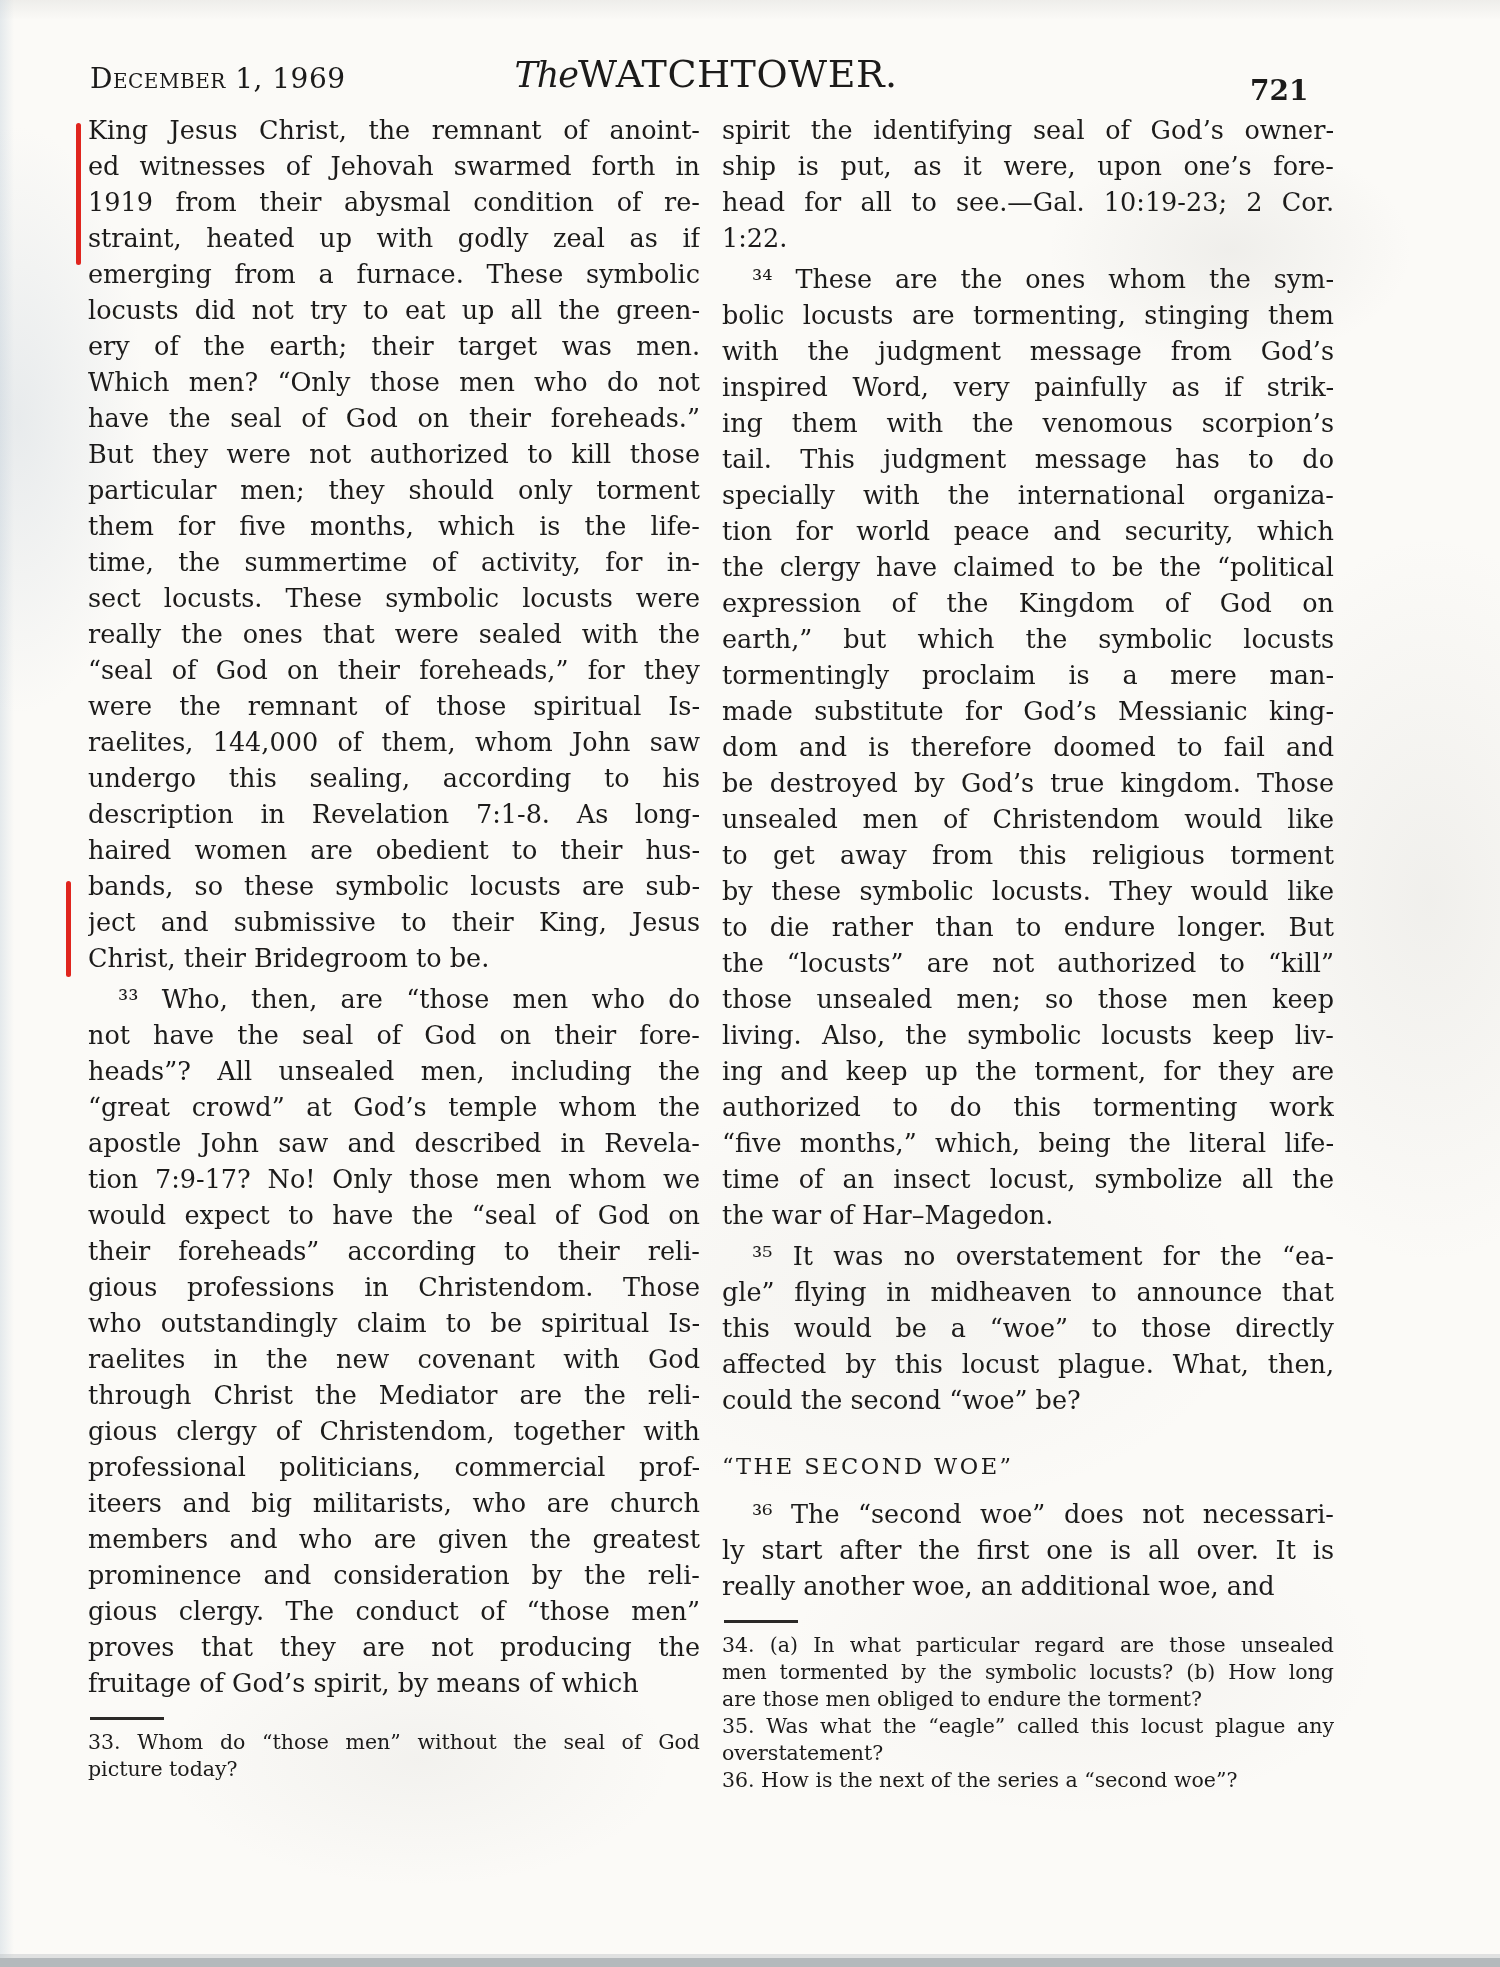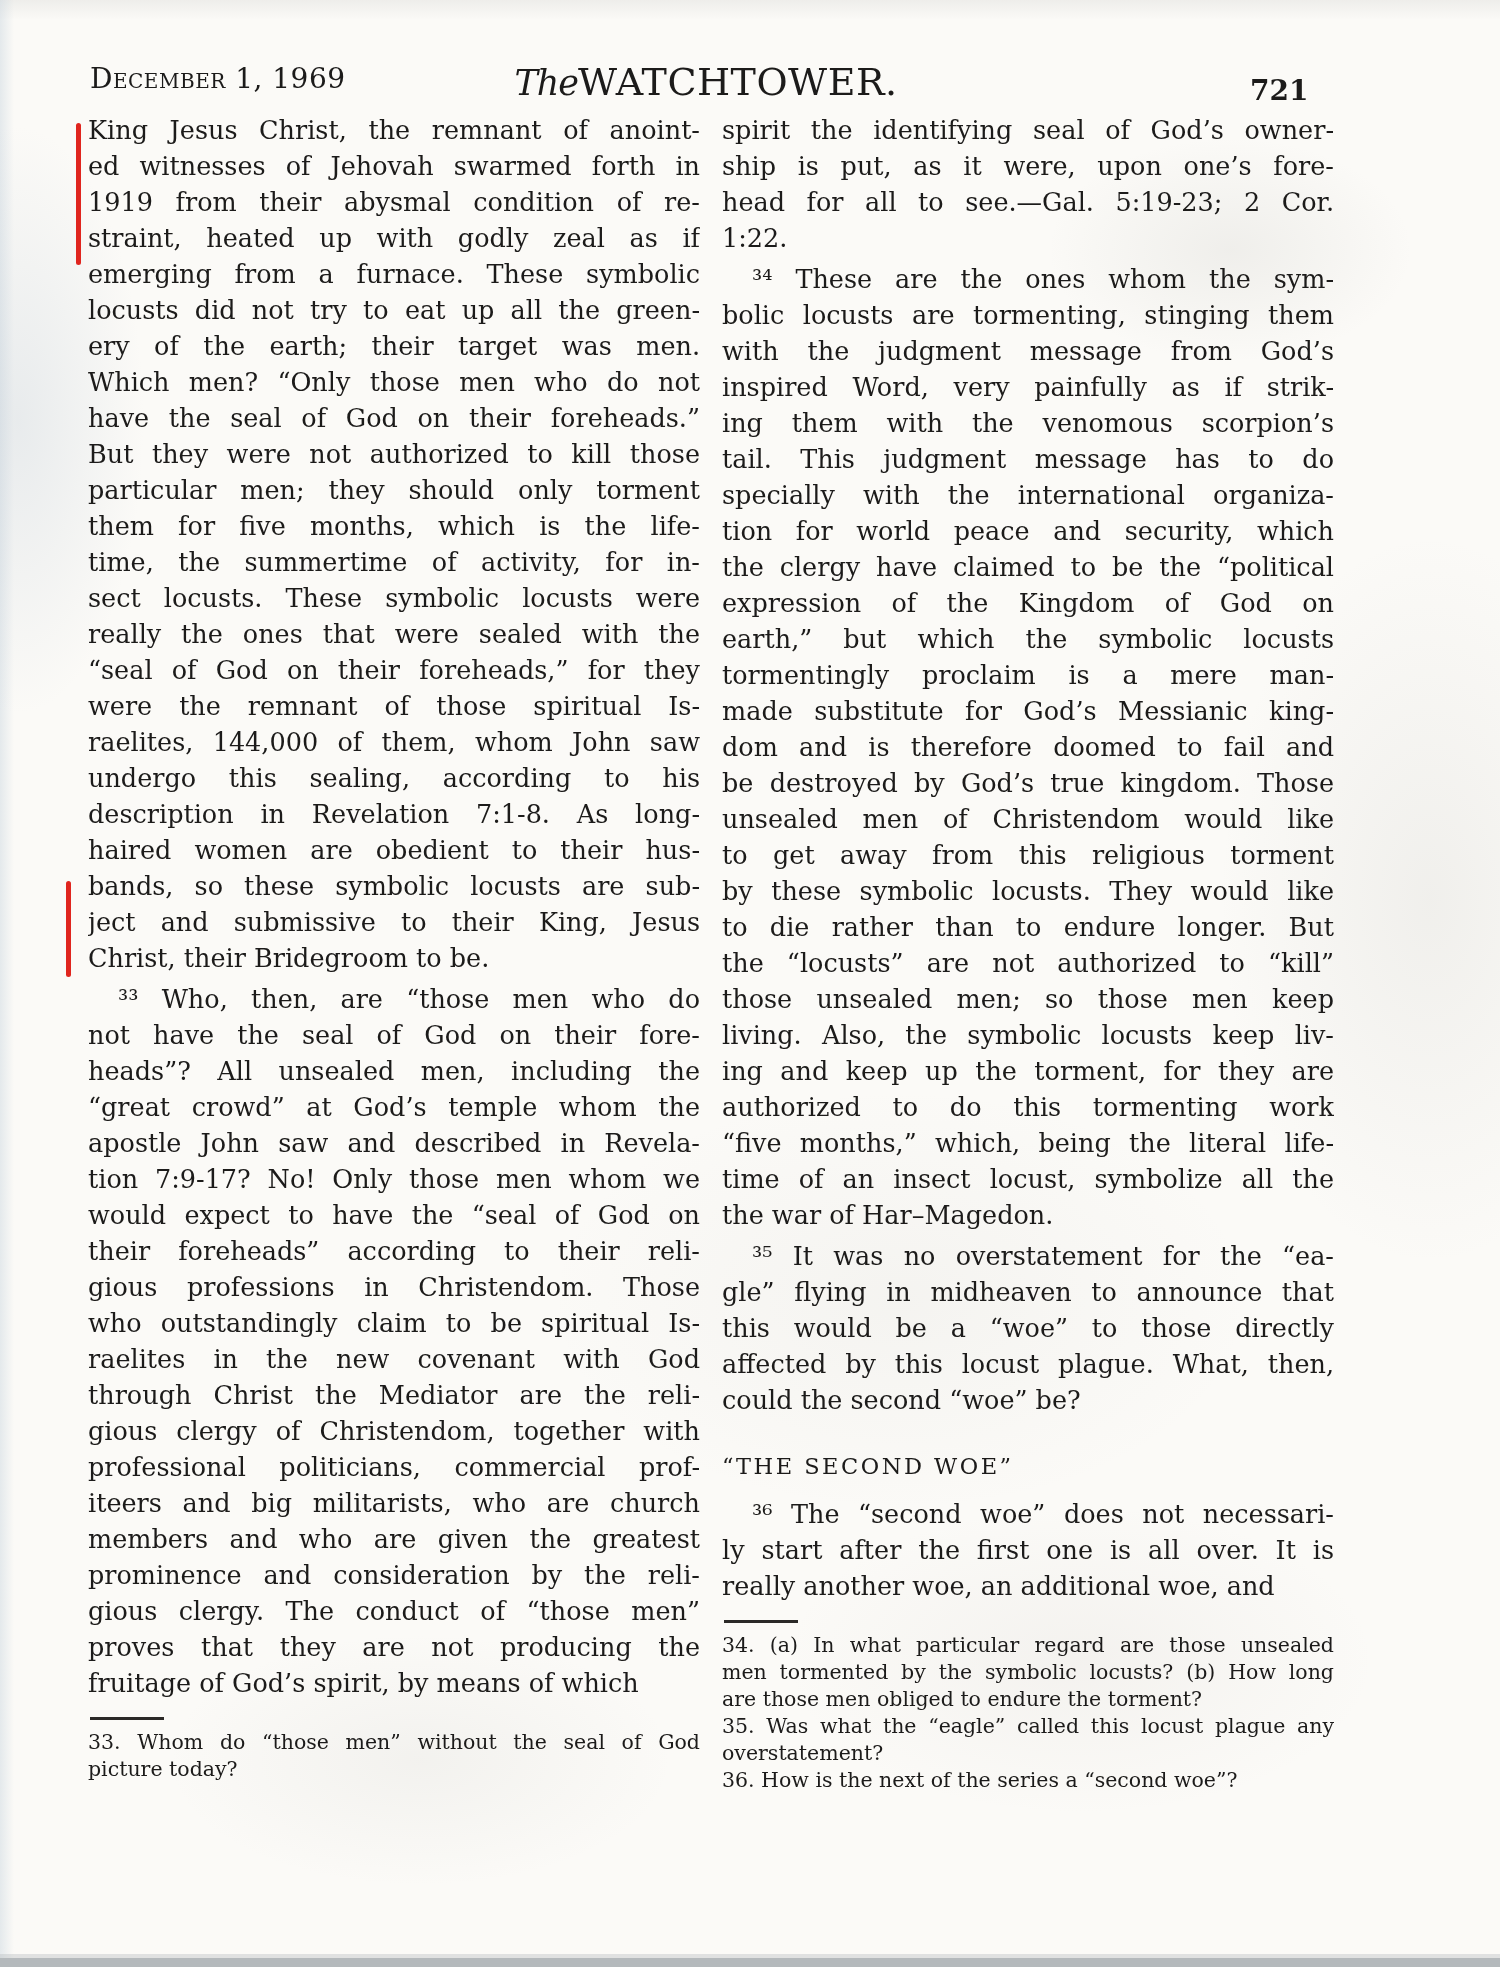--- a/index.html
+++ b/index.html
@@ -39,21 +39,21 @@
   .header-date {
     position: absolute; left: 90px; top: 62px;
     font-variant: small-caps;
     font-weight: normal;
     font-size: 28px;
     letter-spacing: 0.5px;
     white-space: nowrap;
   }
 
   .masthead {
-    position: absolute; left: 706px; top: 60px;
+    position: absolute; left: 706px; top: 52px;
     transform: translateX(-50%);
     white-space: nowrap;
   }
   .masthead .the {
     font-style: italic;
     font-size: 35px;
     letter-spacing: -1px;
   }
   .masthead .title {
     font-size: 38px;
@@ -178,21 +178,21 @@
           <div class="line">33. Whom do “those men” without the seal of God</div>
           <div class="line">picture today?</div>
         </div>
     </div>
   </div>
 
   <div class="col col-right body-text">
     <div class="para">
         <div class="line">spirit the identifying seal of God’s owner-</div>
         <div class="line">ship is put, as it were, upon one’s fore-</div>
-        <div class="line">head for all to see.—Gal. 5:19-23; 2 Cor.</div>
+        <div class="line">head for all to see.—Gal. 10:19-23; 2 Cor.</div>
         <div class="line">1:22.</div>
       </div>
     <div class="para indent">
         <div class="line">³⁴ These are the ones whom the sym-</div>
         <div class="line">bolic locusts are tormenting, stinging them</div>
         <div class="line">with the judgment message from God’s</div>
         <div class="line">inspired Word, very painfully as if strik-</div>
         <div class="line">ing them with the venomous scorpion’s</div>
         <div class="line">tail. This judgment message has to do</div>
         <div class="line">specially with the international organiza-</div>

